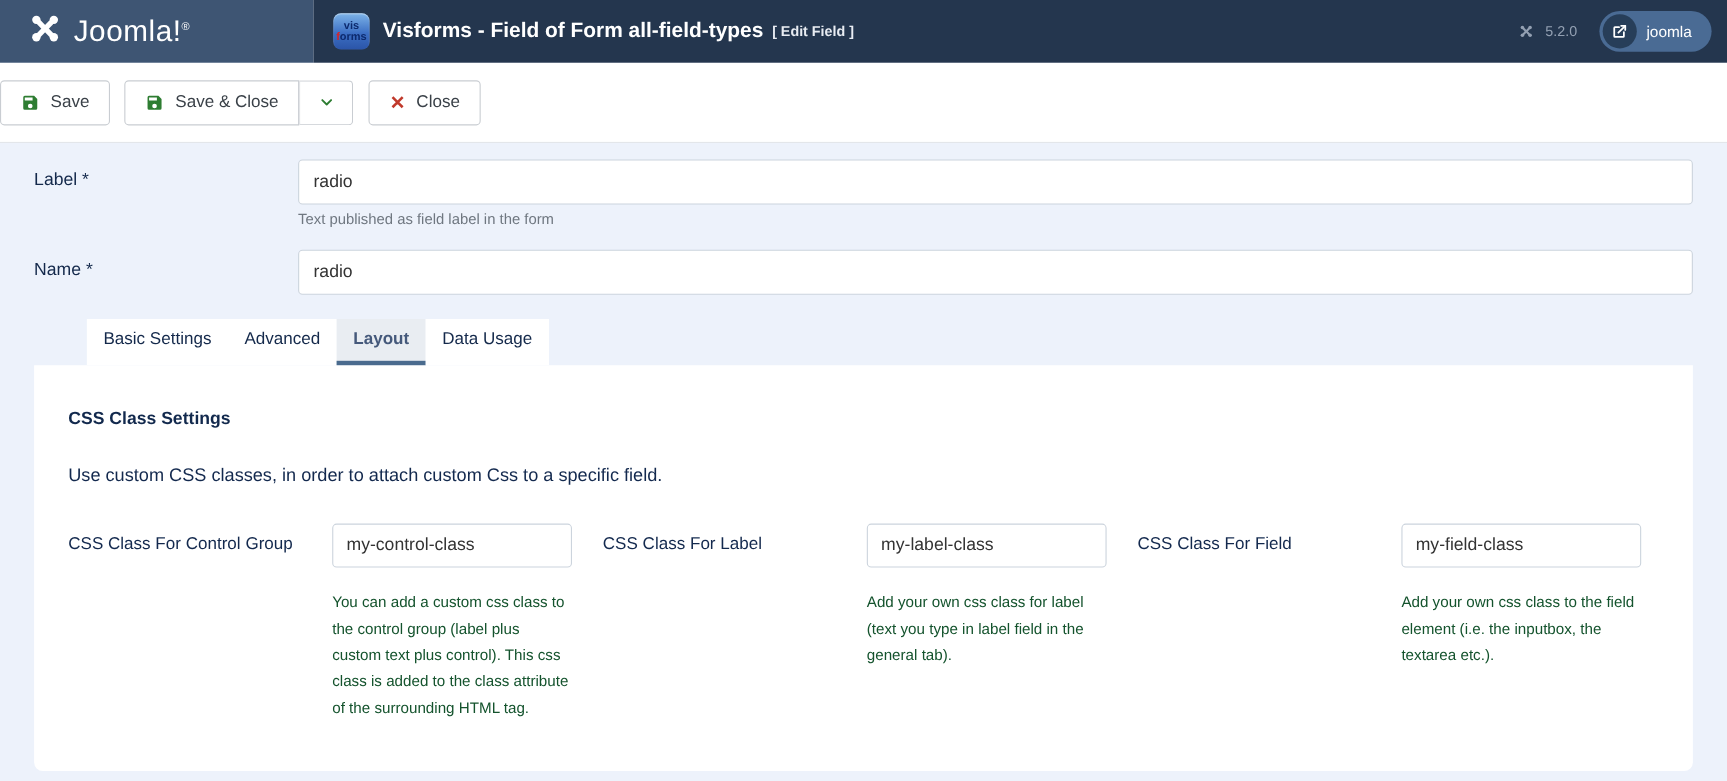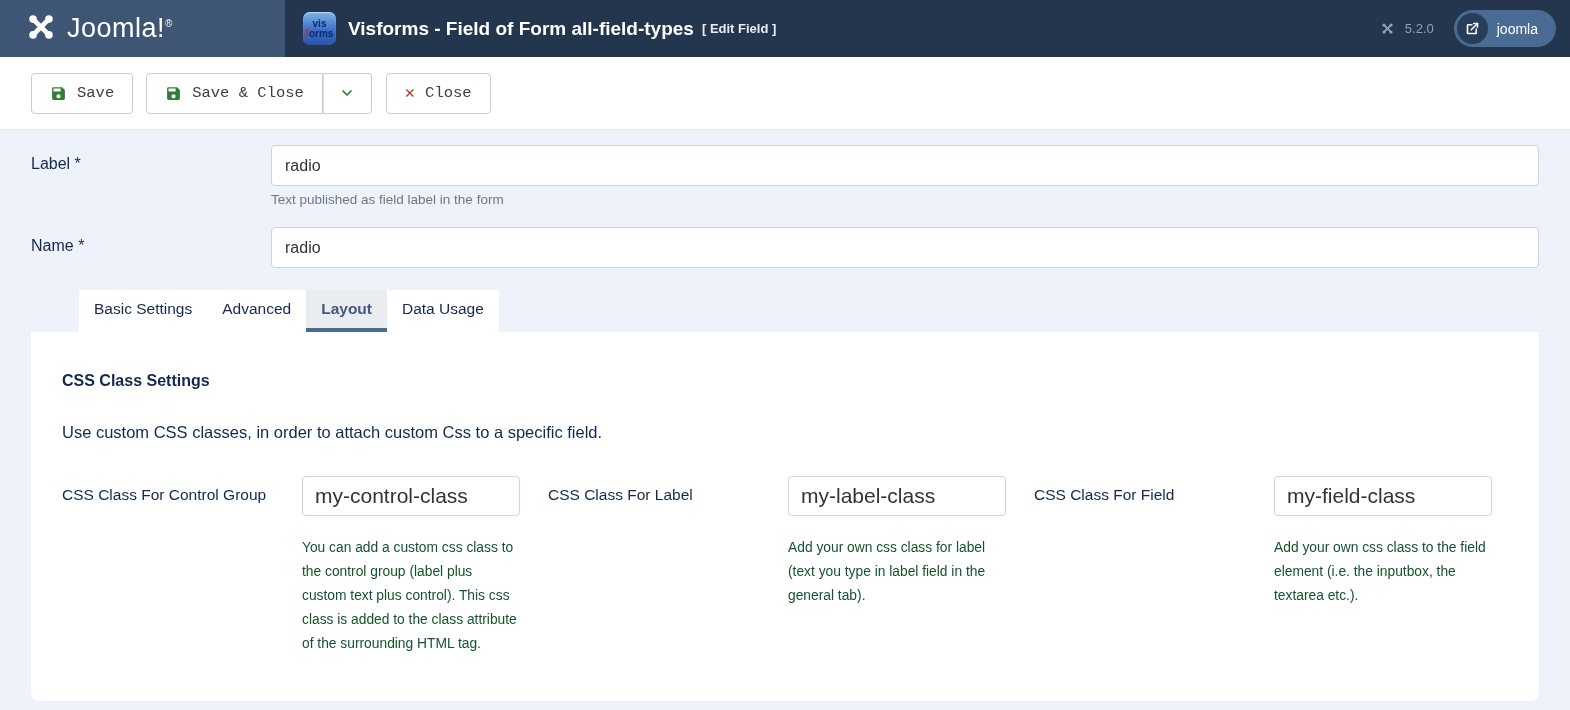--- a/index.html
+++ b/index.html
@@ -37,21 +37,21 @@
   }
   .user-pill .pill-circle {
     width:31px; height:31px; border-radius:50%; background:#273e59;
     display:flex; align-items:center; justify-content:center;
   }
   .user-pill .pill-label { color:#fff; font-size:14px; }
 
   
   .toolbar {
     height:73px; background:#fff; border-bottom:1px solid #e3e6ea;
-    display:flex; align-items:center; padding-left:31px; gap:13px;font-family:Liberation Mono, monospace;
+    display:flex; align-items:center; gap:13px;
   }
   .btn {
     display:flex; align-items:center; gap:10px; background:#fff;
     border:1px solid #c9cdd2; border-radius:4px; height:41px; padding:0 18px;
     font-size:15.5px; color:#3a4148; cursor:pointer; font-family:inherit;
   }
   .btn-group { display:flex; }
   .btn-group .btn { border-radius:4px 0 0 4px; }
   .btn-group .btn-caret {
     border:1px solid #c9cdd2; border-left:1px solid #d7dadd; border-radius:0 4px 4px 0;
@@ -92,21 +92,21 @@
   .section-title { color:#12294d; font-size:16px; font-weight:bold; }
   .section-desc { color:#13294e; font-size:16.5px; margin-top:33px; }
   .controls-grid {
     margin-top:34px; display:grid; grid-template-columns:repeat(3,1fr); column-gap:12px;
   }
   .control-group { display:flex; }
   .cg-label { width:240px; flex-shrink:0; padding-top:10px; color:#13294e; font-size:15.5px; }
   .cg-body { width:218px; }
   .cg-input {
     width:100%; height:40px; border:1px solid #ccd4dd; border-radius:4px;
-    padding:0 12px; font-size:21px; color:#333; font-family:inherit; background:#fff;
+    padding:0 12px; font-size:16px; color:#333; font-family:inherit; background:#fff;
   }
   .cg-desc { color:#14532d; font-size:13.8px; line-height:24px; margin-top:20px; }
 </style>
 </head>
 <body>
 
 <div class="header">
   <div class="header-left">
     <span class="joomla-logo-mark">
       <svg width="34" height="34" viewBox="0 0 24 24">

